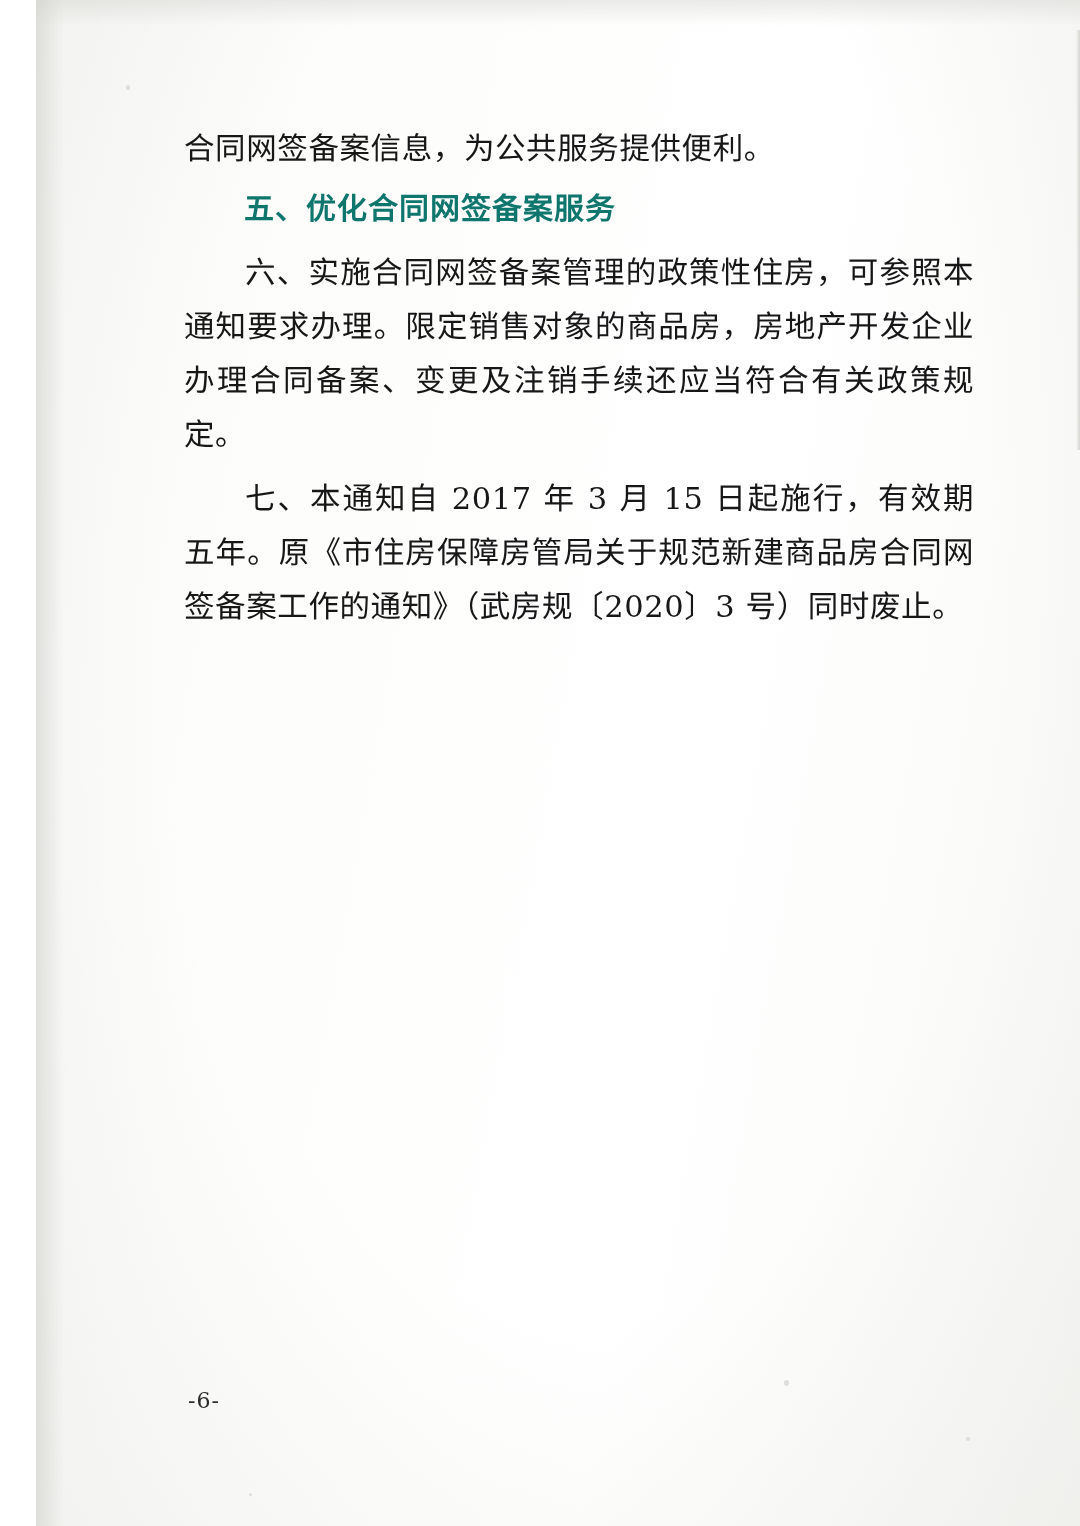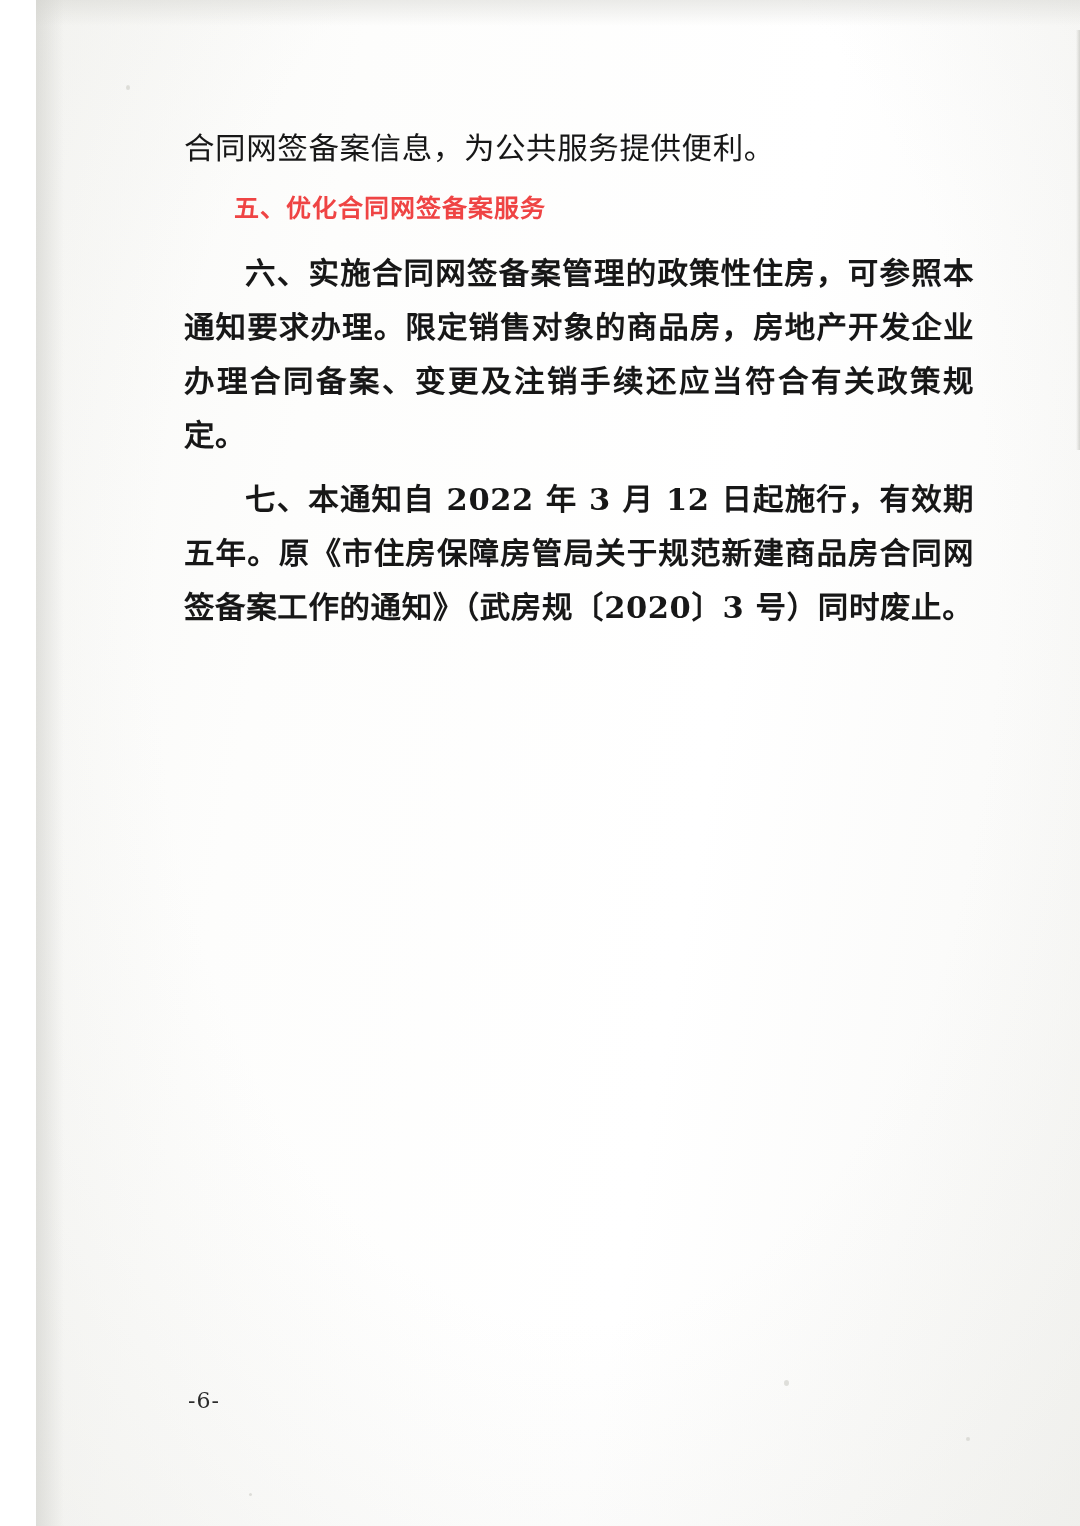--- a/index.html
+++ b/index.html
@@ -79,33 +79,32 @@
     letter-spacing: 0.6px;
     text-align: justify;
     text-justify: inter-ideograph;
   }
   .indent {
     text-indent: 2em;
   }
   .heading {
     font-family: "DejaVu Sans", "Liberation Sans", sans-serif;
     font-weight: bold;
-    font-size: 25px;
+    font-size: 30px;
     letter-spacing: 1px;
     text-indent: 2em;
     margin-top: 6px;
     margin-bottom: 2px;
-    color: #ef4444;
+    color: #0f766e;
   }
   .para {
     margin-top: 4px;
   }
   .gap {
     margin-top: 10px;
-    font-weight: bold;
   }
   .page-number {
     position: absolute;
     left: 152px;
     top: 1388px;
     font-size: 22px;
     color: #2b2b2b;
     font-family: "DejaVu Serif", "Liberation Serif", serif;
     letter-spacing: 1px;
   }
@@ -124,17 +123,17 @@
 
   <div class="speck" style="left:90px; top:85px; width:4px; height:5px;"></div>
   <div class="speck" style="left:748px; top:1380px; width:5px; height:6px;"></div>
   <div class="speck" style="left:930px; top:1437px; width:4px; height:4px;"></div>
   <div class="speck" style="left:213px; top:1493px; width:3px; height:3px;"></div>
 
   <div class="content">
     <p class="para">合同网签备案信息，为公共服务提供便利。</p>
     <p class="heading">五、优化合同网签备案服务</p>
     <p class="para indent gap">六、实施合同网签备案管理的政策性住房，可参照本通知要求办理。限定销售对象的商品房，房地产开发企业办理合同备案、变更及注销手续还应当符合有关政策规定。</p>
-    <p class="para indent gap">七、本通知自 2022 年 3 月 12 日起施行，有效期五年。原《市住房保障房管局关于规范新建商品房合同网签备案工作的通知》（武房规〔2020〕3 号）同时废止。</p>
+    <p class="para indent gap">七、本通知自 2017 年 3 月 15 日起施行，有效期五年。原《市住房保障房管局关于规范新建商品房合同网签备案工作的通知》（武房规〔2020〕3 号）同时废止。</p>
   </div>
 
   <div class="page-number">-6-</div>
 </div>
 
 </body></html>

